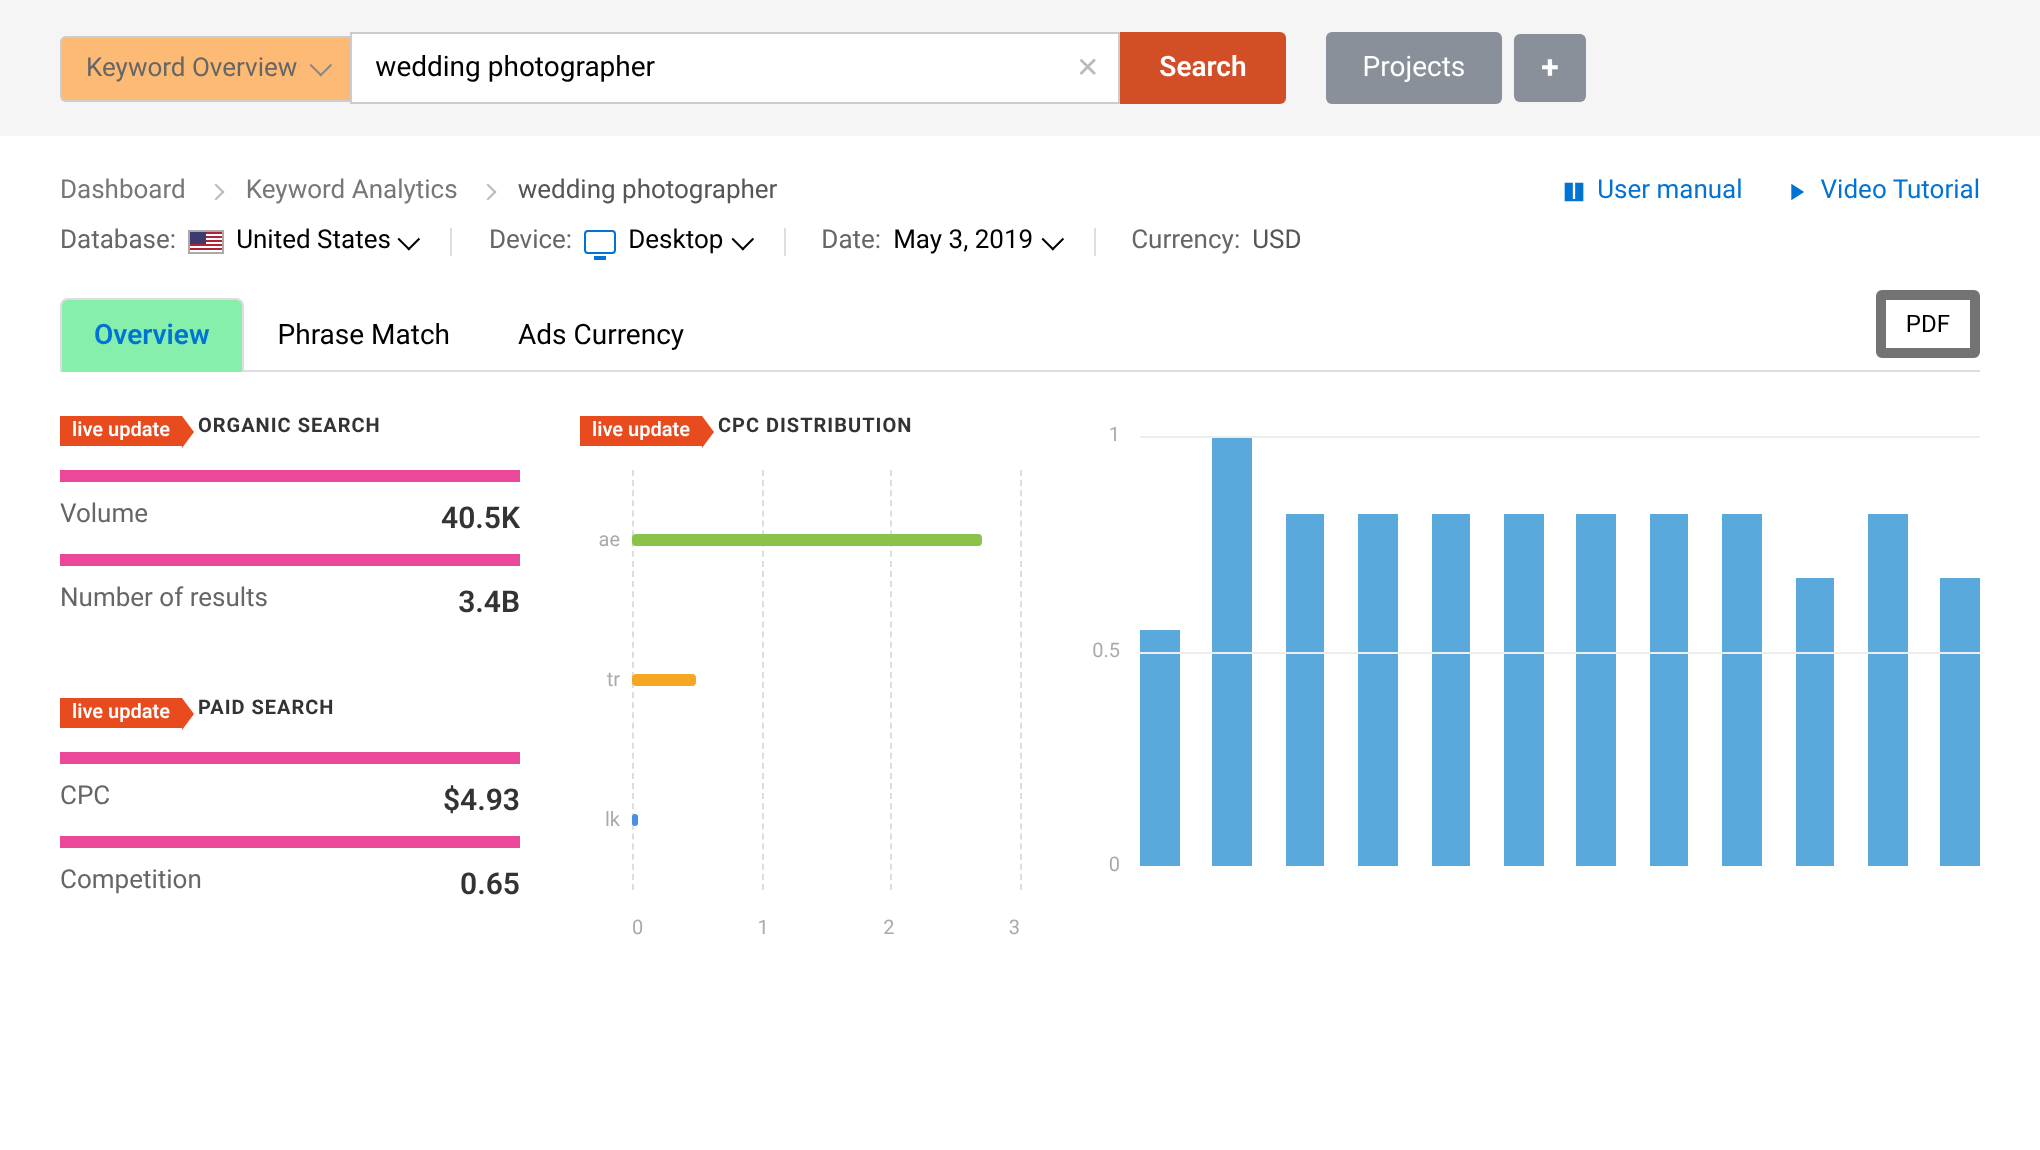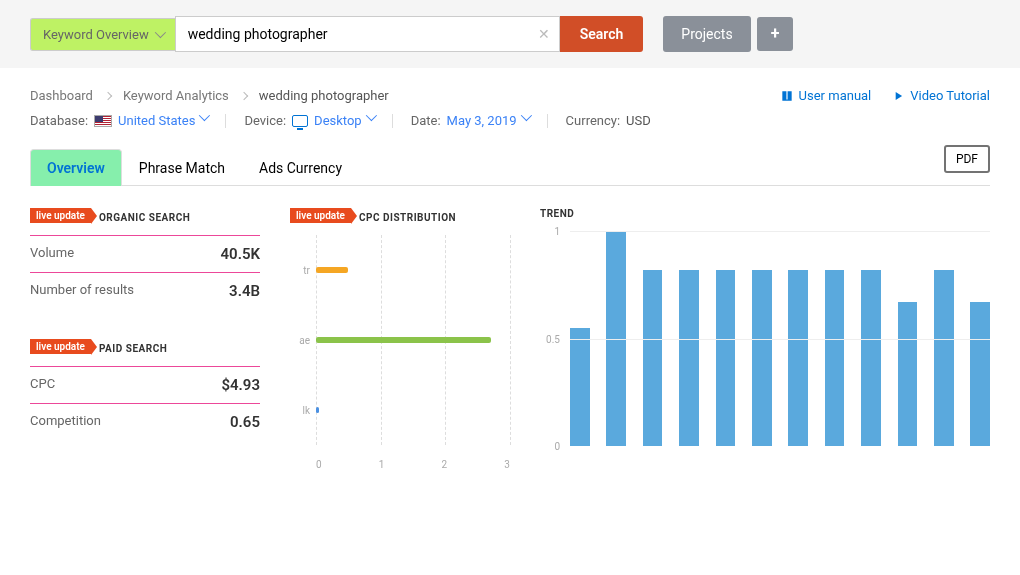--- a/index.html
+++ b/index.html
@@ -1,60 +1,60 @@
 <!DOCTYPE html>
 <html><head>
 <meta charset="utf-8">
 <style>
   * { box-sizing: border-box; margin: 0; padding: 0; font-family: -apple-system, BlinkMacSystemFont, "Segoe UI", Roboto, Arial, sans-serif; }
   body { background: #fff; width: 1020px; height: 575px; overflow: hidden; color: #333; }
   .topbar { background: #f5f5f5; padding: 16px 30px; display: flex; gap: 0; align-items: center; }
-  .select-box { background: #bef264; border: 1px solid #ccc; border-right: none; padding: 8px 12px; font-size: 13px; color: #666; display: flex; align-items: center; gap: 6px; border-radius: 3px 0 0 3px; }
+  .select-box { background: #fdba74; border: 1px solid #ccc; border-right: none; padding: 8px 12px; font-size: 13px; color: #666; display: flex; align-items: center; gap: 6px; border-radius: 3px 0 0 3px; }
   .search-wrap { position: relative; flex: 0 0 385px; }
   .search-wrap input { width: 100%; border: 1px solid #ccc; padding: 9px 30px 9px 12px; font-size: 14px; }
   .clear-x { position: absolute; right: 10px; top: 50%; transform: translateY(-50%); color: #bbb; cursor: pointer; font-size: 14px; }
   .search-btn { background: #d14e27; color: #fff; border: none; padding: 10px 20px; font-size: 14px; font-weight: 600; border-radius: 0 3px 3px 0; cursor: pointer; }
   .projects-btn { background: #8a9099; color: #fff; border: none; padding: 10px 18px; font-size: 14px; margin-left: 20px; border-radius: 3px; cursor: pointer; }
   .plus-btn { background: #8a9099; color: #fff; border: none; padding: 10px 14px; font-size: 16px; font-weight: bold; margin-left: 6px; border-radius: 3px; cursor: pointer; line-height: 14px; }
 
   .content { padding: 20px 30px; }
   .breadcrumb-row { display: flex; justify-content: space-between; align-items: center; margin-bottom: 10px; }
   .breadcrumb { font-size: 13px; color: #999; display: flex; align-items: center; gap: 12px; }
   .breadcrumb a { color: #777; text-decoration: none; }
   .breadcrumb .cur { color: #555; }
   .help-links { display: flex; gap: 20px; font-size: 13px; }
   .help-links a { color: #0073d4; text-decoration: none; display: flex; align-items: center; gap: 5px; }
 
   .page-title { font-size: 32px; font-weight: 700; color: #333; margin-bottom: 12px; line-height: 1.2; max-width: 700px; }
   .page-title .kw { color: #999; font-weight: 600; }
-  .pdf-btn { position: absolute; right: 30px; top: 145px; border: 2px solid #737373; background: #fff; padding: 5px 10px; font-size: 12px; border-radius: 3px; cursor: pointer; }
+  .pdf-btn { position: absolute; right: 30px; top: 145px; border: 5px solid #737373; background: #fff; padding: 5px 10px; font-size: 12px; border-radius: 3px; cursor: pointer; }
 
   .filters { display: flex; gap: 18px; align-items: center; font-size: 13px; color: #666; margin-bottom: 20px; flex-wrap: wrap; }
   .filter-item { display: flex; align-items: center; gap: 6px; }
-  .filter-item .val { color: #3b82f6; cursor: pointer; display: flex; gap: 4px; }
+  .filter-item .val { color: #000000; cursor: pointer; display: flex; align-items: center; gap: 4px; }
   .divider { width: 1px; height: 14px; background: #ddd; }
   .flag { width: 18px; height: 12px; display: inline-block; background: linear-gradient(to bottom, #b22234 0%, #b22234 10%, #fff 10%, #fff 20%, #b22234 20%, #b22234 30%, #fff 30%, #fff 40%, #b22234 40%, #b22234 50%, #fff 50%, #fff 60%, #b22234 60%, #b22234 70%, #fff 70%, #fff 80%, #b22234 80%, #b22234 90%, #fff 90%); position: relative; border: 0.5px solid #aaa; }
   .flag::before { content:""; position:absolute; top:0; left:0; width:8px; height:6px; background:#3c3b6e; }
 
   .tabs { display: flex; border-bottom: 1px solid #ddd; margin-bottom: 22px; }
   .tab { padding: 10px 16px; font-size: 14px; color: #000000; cursor: pointer; border: 1px solid transparent; border-bottom: none; position: relative; top: 1px; }
   .tab.active { color: #0073d4; font-weight: 600; border-color: #ddd; background: #86efac; border-radius: 4px 4px 0 0; }
 
   .panels { display: flex; gap: 30px; }
   .panel { flex: 1; }
   .panel.left { flex: 0 0 230px; }
   .panel.mid { flex: 0 0 220px; }
   .panel.right { flex: 1; }
 
-  .sec-head { display: flex; align-items: flex-end; gap: 8px; margin-bottom: 12px; }
+  .sec-head { display: flex; align-items: flex-start; gap: 8px; margin-bottom: 12px; }
   .live-badge { background: #e84b1e; color: #fff; font-size: 10px; padding: 2px 6px; position: relative; font-weight: 600; }
   .live-badge::after { content:""; position:absolute; right:-6px; top:0; border-top:8px solid transparent; border-bottom:8px solid transparent; border-left:6px solid #e84b1e; height:0; }
   .sec-title { font-size: 10px; font-weight: 700; letter-spacing: 0.5px; color: #333; }
 
-  .stat-row { display: flex; justify-content: space-between; padding: 9px 0; border-top: 1px solid #ec4899; font-size: 13px; text-align: right; }
+  .stat-row { display: flex; justify-content: space-between; padding: 9px 0; border-top: 6px solid #ec4899; font-size: 13px; text-align: right; }
   .stat-row .label { color: #666; }
   .stat-row .num { font-weight: 600; color: #333; font-size: 15px; }
   .section-gap { height: 30px; }
 
   .cpc-chart { position: relative; height: 230px; margin-top: 10px; }
   .cpc-row { display: flex; align-items: center; height: 70px; }
   .cpc-label { width: 20px; font-size: 10px; color: #aaa; text-align: right; margin-right: 6px; }
   .cpc-bar-area { flex: 1; position: relative; height: 100%; display: flex; align-items: center; }
   .cpc-bar { height: 6px; border-radius: 2px; }
   .cpc-grid { position: absolute; top: 0; bottom: 20px; border-left: 1px dashed #ddd; }
@@ -190,50 +190,47 @@
       <div class="sec-head">
         <span class="live-badge">live update</span>
         <span class="sec-title">CPC DISTRIBUTION</span>
       </div>
       <div class="cpc-chart" id="cpc-chart">
           <div class="cpc-grid" style="left: 26px;"></div>
           <div class="cpc-grid" style="left: 90.6667px;"></div>
           <div class="cpc-grid" style="left: 155.333px;"></div>
           <div class="cpc-grid" style="left: 220px;"></div>
           <div class="cpc-row">
+            <div class="cpc-label">ae</div>
+            <div class="cpc-bar-area">
+              <div class="cpc-bar" style="width: 90%; background: rgb(139, 195, 74);"></div>
+            </div>
+          </div>
+          <div class="cpc-row">
             <div class="cpc-label">tr</div>
             <div class="cpc-bar-area">
               <div class="cpc-bar" style="width: 16.6667%; background: rgb(245, 166, 35);"></div>
-            </div>
-          </div>
-          <div class="cpc-row">
-            <div class="cpc-label">ae</div>
-            <div class="cpc-bar-area">
-              <div class="cpc-bar" style="width: 90%; background: rgb(139, 195, 74);"></div>
             </div>
           </div>
           <div class="cpc-row">
             <div class="cpc-label">lk</div>
             <div class="cpc-bar-area">
               <div class="cpc-bar" style="width: 1.66667%; background: rgb(74, 144, 226);"></div>
             </div>
           </div>
           <div class="cpc-xaxis">
             <span>0</span>
             <span>1</span>
             <span>2</span>
             <span>3</span>
           </div>
         </div>
     </div>
 
     <div class="panel right">
-      <div class="sec-head">
-        <span class="sec-title">TREND</span>
-      </div>
       <div class="trend-chart">
         <div class="trend-yaxis">
           <span class="trend-ylabel" style="top:0%">1</span>
           <span class="trend-ylabel" style="top:50%">0.5</span>
           <span class="trend-ylabel" style="top:100%">0</span>
         </div>
         <div class="trend-plot" id="trend-plot">
             <div class="trend-bar" style="height: 55%; background: rgb(90, 169, 221);"></div>
             <div class="trend-bar" style="height: 100%; background: rgb(90, 169, 221);"></div>
             <div class="trend-bar" style="height: 82%; background: rgb(90, 169, 221);"></div>

